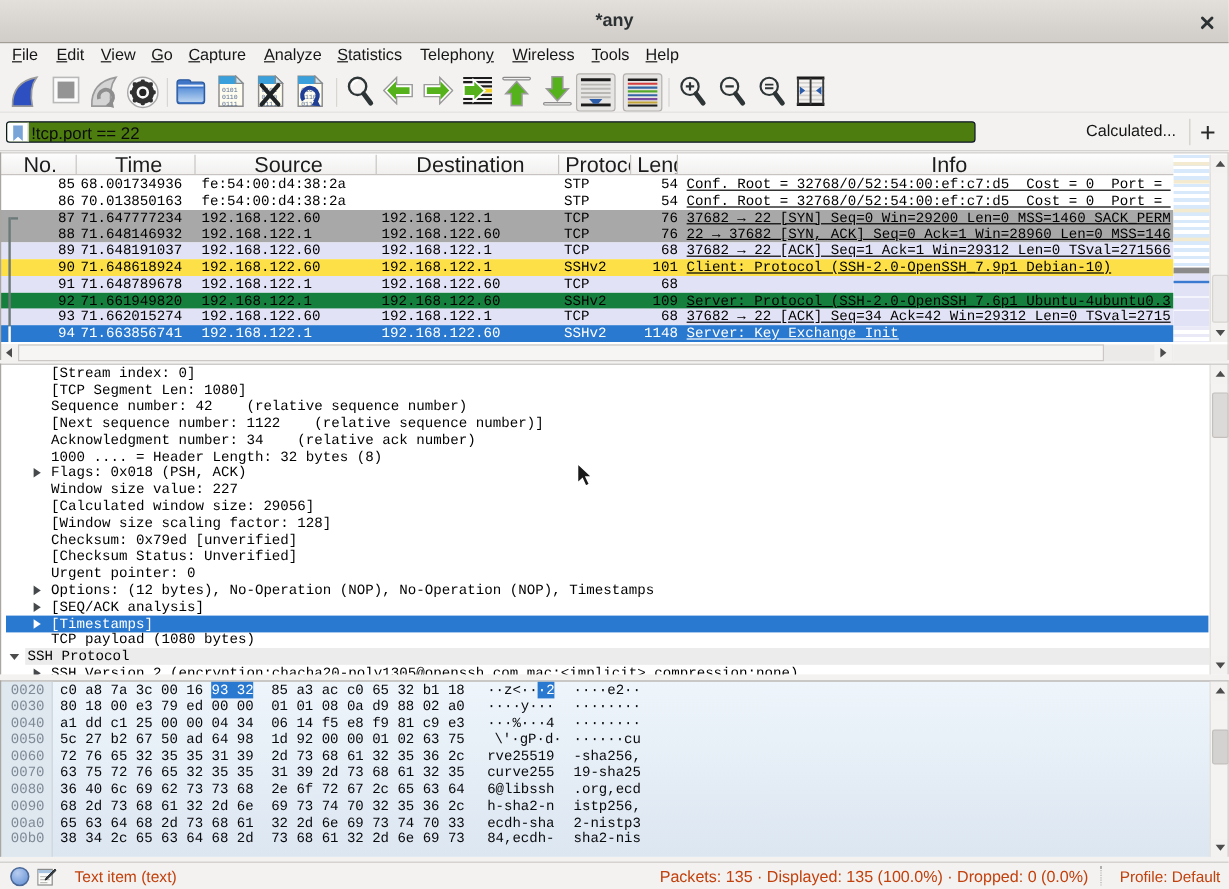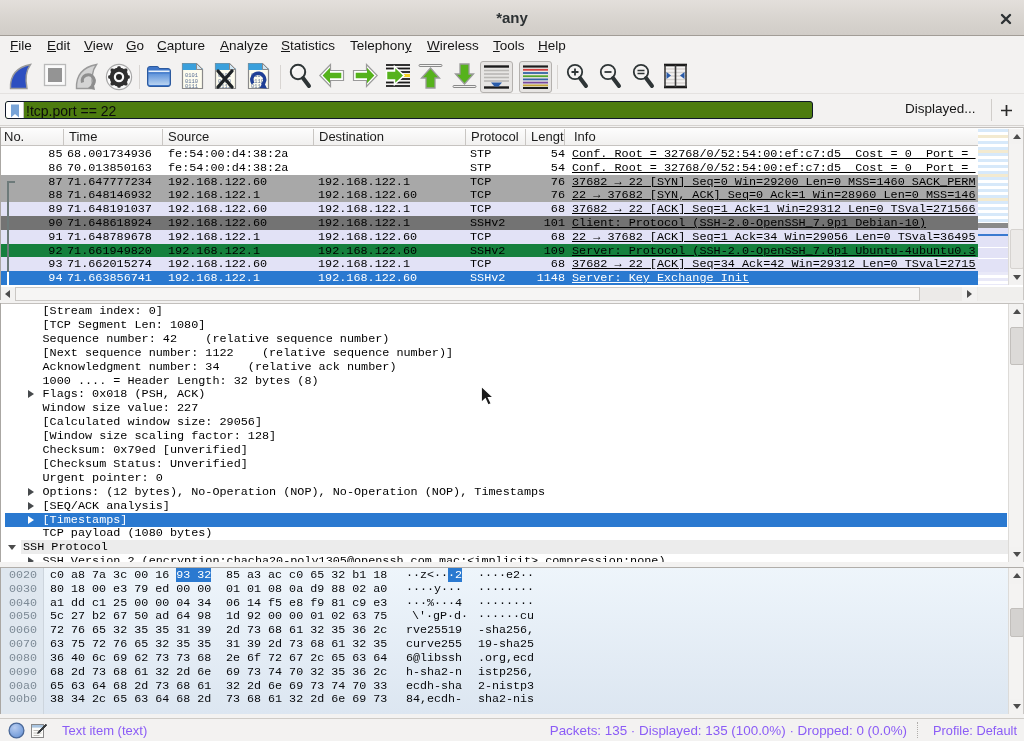--- a/index.html
+++ b/index.html
@@ -26,21 +26,21 @@
   #fbook { position:absolute; left:0; top:0; width:18px; height:18px; background:#ffffff; border-right:1px solid #c4c4c4; }
   #ftext { position:absolute; left:20px; top:1px; font-size:14px; color:#0c0c0c; }
   #fx { position:absolute; left:829px; top:1px; width:15px; height:14px; background:#8f8f8f; border-radius:2px; }
   #fgo { position:absolute; left:846px; top:0px; width:25px; height:16px; background:#719fd1; border-radius:3px; }
   #fcaret { position:absolute; left:877px; top:6px; width:0; height:0; border-left:4px solid transparent; border-right:4px solid transparent; border-top:5px solid #3c3c3c; }
   #fexpr { position:absolute; left:905px; top:6px; font-size:13.5px; color:#161616; }
   #fsep2 { position:absolute; left:991px; top:4px; width:1px; height:22px; background:#d0cdca; }
   
   #plist { left:0; top:127px; width:1024px; height:173px; background:#ffffff; border-top:1px solid #c3c0bd; }
   #phead { position:absolute; left:0; top:0; width:1024px; height:18px;
-     background:linear-gradient(#fdfdfd,#f1f0ef); border-bottom:1px solid #c6c3c0; font-size:13px; color:#1c1c1c; }
+     background:linear-gradient(#fdfdfd,#f1f0ef); border-bottom:1px solid #c6c3c0; font-size:18px; color:#1c1c1c;text-align:center; }
   .hcell { position:absolute; top:1px; height:16px; border-right:1px solid #c9c6c3; padding-left:4px; line-height:16px; overflow:hidden; }
   .prow { position:absolute; left:0; width:978px; height:14px; font-size:11.8px; line-height:14px; white-space:pre; }
   .prow span { position:absolute; top:0; }
   .c0 { left:0; width:62.5px; text-align:right; }
   .c1 { left:67px; }
   .c2 { left:168px; }
   .c3 { left:318px; }
   .c4 { left:470px; }
   .c5 { left:500px; width:65px; text-align:right; }
   .c6 { left:572px; width:410px; overflow:hidden;text-decoration:underline; }
@@ -56,21 +56,21 @@
   .dtxt { position:absolute; left:42.5px; }
   .dtri { position:absolute; left:28px; top:3px; width:0; height:0; border-top:4.5px solid transparent; border-bottom:4.5px solid transparent; border-left:6px solid #46494c; }
   #dvsb { position:absolute; left:1008px; top:0; width:16px; height:259px; background:#f4f3f2; border-left:1px solid #dddbd8; }
   
   #hpane { left:0; top:567px; width:1024px; height:147px; background:linear-gradient(#eef5fb,#dce6f1); border-top:1px solid #b0ada9; overflow:hidden; }
   #hoffcol { position:absolute; left:0; top:0; width:44px; height:147px; background:#dfe7ef; border-right:1px solid #cdd5dd; }
   .hline { position:absolute; height:13.84px; font-size:11.7px; line-height:13.84px; white-space:pre; color:#07080a; }
   .hoff { color:#7d8a96; }
   #hvsb { position:absolute; left:1008px; top:0; width:16px; height:147px; background:#f4f3f2; border-left:1px solid #dddbd8; }
   
-  #status { left:0; top:718px; width:1024px; height:23px; background:#f3f2f1; border-top:1px solid #cecbc7; font-size:12.8px; color:#8b5cf6; }
+  #status { left:0; top:718px; width:1024px; height:23px; background:#f3f2f1; border-top:1px solid #cecbc7; font-size:12.8px; color:#c2410c; }
   .hl { background:#2a79d0; color:#ffffff; }
 </style>
 </head>
 <body>
 
   <div class="abs" id="titlebar">
     <div class="abs" id="title">*any</div>
     <svg class="abs" id="closex" viewBox="0 0 18 18">
       <path d="M5 5 L13 13 M13 5 L5 13" stroke="#2c3133" stroke-width="2.4" stroke-linecap="round"></path>
     </svg>
@@ -289,21 +289,21 @@
           <path d="M4 3 L11 11 M11 3 L4 11" stroke="#ffffff" stroke-width="2"></path>
         </svg>
       </div>
       <div id="fgo">
         <svg width="25" height="16" viewBox="0 0 25 16">
           <path d="M4 8 h10 M10.5 3.5 L17 8 L10.5 12.5 Z" stroke="#ffffff" stroke-width="2.6" fill="#ffffff"></path>
         </svg>
       </div>
       <div id="fcaret"></div>
     </div>
-    <span id="fexpr">Displayed...</span>
+    <span id="fexpr">Calculated...</span>
     <div id="fsep2"></div>
     <svg class="abs" style="left:1000px;top:9px" width="13" height="13" viewBox="0 0 13 13">
       <path d="M6.5 1 V12 M1 6.5 H12" stroke="#2a2a2a" stroke-width="1.7"></path>
     </svg>
   </div>
 
   <div class="abs mono" id="plist">
     <div id="phead" style="font-family:'Liberation Sans',sans-serif">
       <div class="hcell" style="left:0;width:64px">No.</div>
       <div class="hcell" style="left:65px;width:98px">Time</div>
@@ -321,25 +321,25 @@
     </div>
     <div class="prow" style="top:46.6px;background:#a8a8a8">
       <span class="c0">87</span><span class="c1">71.647777234</span><span class="c2">192.168.122.60</span><span class="c3">192.168.122.1</span><span class="c4">TCP</span><span class="c5">76</span><span class="c6">37682 → 22 [SYN] Seq=0 Win=29200 Len=0 MSS=1460 SACK_PERM</span>
     </div>
     <div class="prow" style="top:60.4px;background:#a8a8a8">
       <span class="c0">88</span><span class="c1">71.648146932</span><span class="c2">192.168.122.1</span><span class="c3">192.168.122.60</span><span class="c4">TCP</span><span class="c5">76</span><span class="c6">22 → 37682 [SYN, ACK] Seq=0 Ack=1 Win=28960 Len=0 MSS=146</span>
     </div>
     <div class="prow" style="top:74.2px;background:#e2e2f6">
       <span class="c0">89</span><span class="c1">71.648191037</span><span class="c2">192.168.122.60</span><span class="c3">192.168.122.1</span><span class="c4">TCP</span><span class="c5">68</span><span class="c6">37682 → 22 [ACK] Seq=1 Ack=1 Win=29312 Len=0 TSval=271566</span>
     </div>
-    <div class="prow" style="top:88px;background:#737373">
+    <div class="prow" style="top:88px;background:#fde047">
       <span class="c0">90</span><span class="c1">71.648618924</span><span class="c2">192.168.122.60</span><span class="c3">192.168.122.1</span><span class="c4">SSHv2</span><span class="c5">101</span><span class="c6">Client: Protocol (SSH-2.0-OpenSSH_7.9p1 Debian-10)</span>
     </div>
     <div class="prow" style="top:101.8px;background:#e2e2f6">
-      <span class="c0">91</span><span class="c1">71.648789678</span><span class="c2">192.168.122.1</span><span class="c3">192.168.122.60</span><span class="c4">TCP</span><span class="c5">68</span><span class="c6">22 → 37682 [ACK] Seq=1 Ack=34 Win=29056 Len=0 TSval=36495</span>
+      <span class="c0">91</span><span class="c1">71.648789678</span><span class="c2">192.168.122.1</span><span class="c3">192.168.122.60</span><span class="c4">TCP</span><span class="c5">68</span>
     </div>
     <div class="prow" style="top:115.6px;background:#15803d">
       <span class="c0">92</span><span class="c1">71.661949820</span><span class="c2">192.168.122.1</span><span class="c3">192.168.122.60</span><span class="c4">SSHv2</span><span class="c5">109</span><span class="c6">Server: Protocol (SSH-2.0-OpenSSH_7.6p1 Ubuntu-4ubuntu0.3</span>
     </div>
     <div class="prow" style="top:129.4px;background:#e2e2f6">
       <span class="c0">93</span><span class="c1">71.662015274</span><span class="c2">192.168.122.60</span><span class="c3">192.168.122.1</span><span class="c4">TCP</span><span class="c5">68</span><span class="c6">37682 → 22 [ACK] Seq=34 Ack=42 Win=29312 Len=0 TSval=2715</span>
     </div>
     <div class="prow hl" style="top:143.2px;height:14px">
       <span class="c0">94</span><span class="c1">71.663856741</span><span class="c2">192.168.122.1</span><span class="c3">192.168.122.60</span><span class="c4">SSHv2</span><span class="c5">1148</span><span class="c6">Server: Key Exchange Init</span>
     </div>

